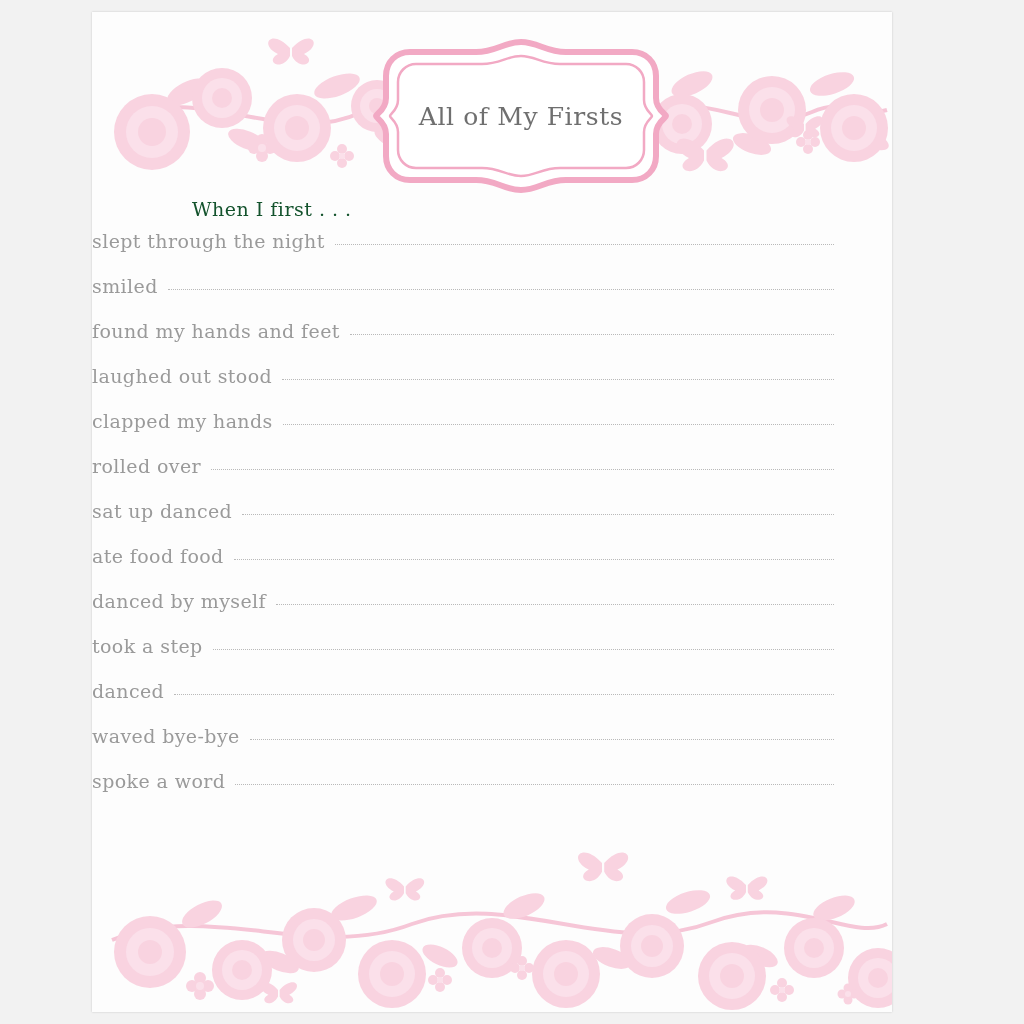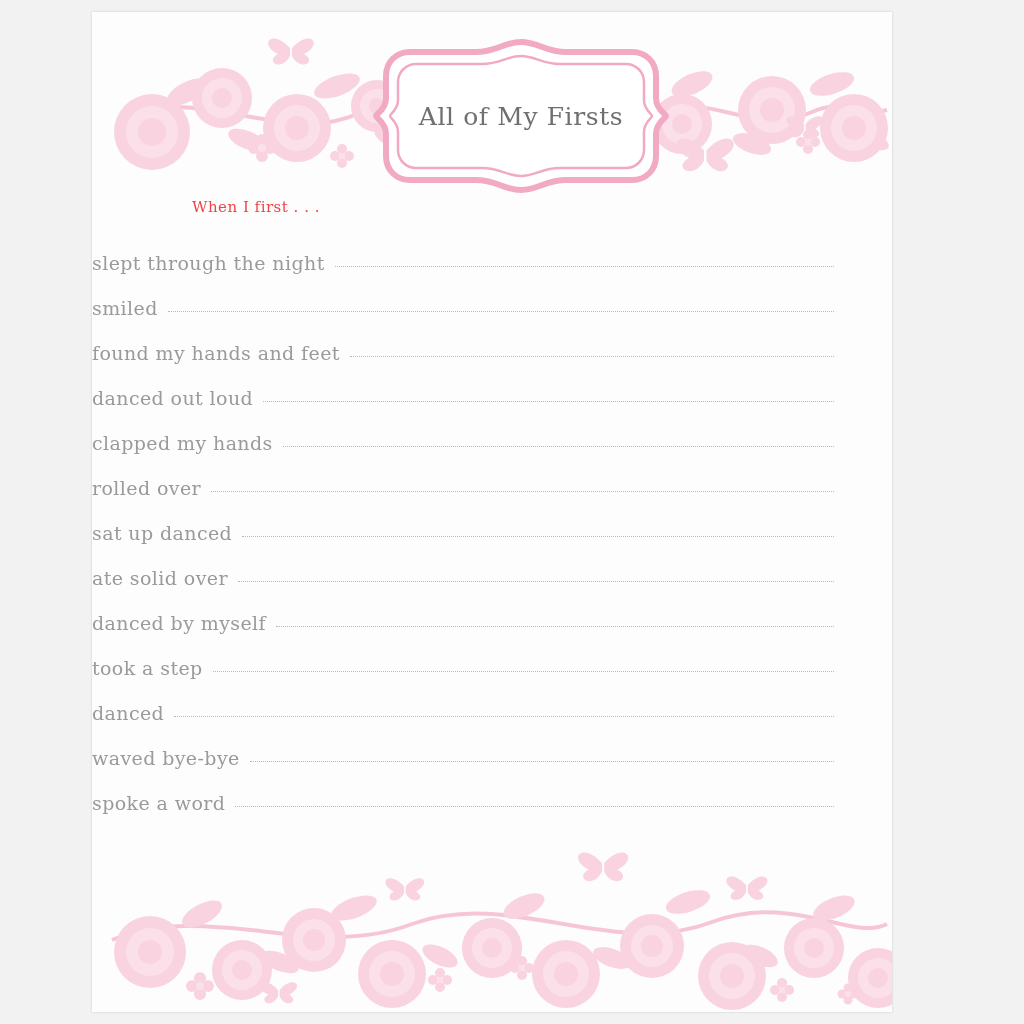--- a/index.html
+++ b/index.html
@@ -69,24 +69,24 @@
   #form-area {
     position: absolute;
     left: 0;
     top: 186px;
     width: 800px;
   }
 
   .intro {
     margin-left: 100px;
     font-family: "DejaVu Serif", serif;
-    font-size: 15px;
-    color: #ef4444;
+    font-size: 19px;
+    color: #14532d;
     letter-spacing: 0.5px;
-    margin-bottom: 36px;
+    margin-bottom: 10px;
   }
 
   .line-row {
     display: flex;
     align-items: baseline;
     margin-right: 58px;
     height: 45px;
   }
   .line-label {
     font-family: "DejaVu Serif", serif;
@@ -273,37 +273,37 @@
       </div>
       <div class="line-row">
         <span class="line-label">smiled</span>
         <span class="line-rule"></span>
       </div>
       <div class="line-row">
         <span class="line-label">found my hands and feet</span>
         <span class="line-rule"></span>
       </div>
       <div class="line-row">
-        <span class="line-label">danced out loud</span>
+        <span class="line-label">laughed out stood</span>
         <span class="line-rule"></span>
       </div>
       <div class="line-row">
         <span class="line-label">clapped my hands</span>
         <span class="line-rule"></span>
       </div>
       <div class="line-row">
         <span class="line-label">rolled over</span>
         <span class="line-rule"></span>
       </div>
       <div class="line-row">
         <span class="line-label">sat up danced</span>
         <span class="line-rule"></span>
       </div>
       <div class="line-row">
-        <span class="line-label">ate solid over</span>
+        <span class="line-label">ate food food</span>
         <span class="line-rule"></span>
       </div>
       <div class="line-row">
         <span class="line-label">danced by myself</span>
         <span class="line-rule"></span>
       </div>
       <div class="line-row">
         <span class="line-label">took a step</span>
         <span class="line-rule"></span>
       </div>

